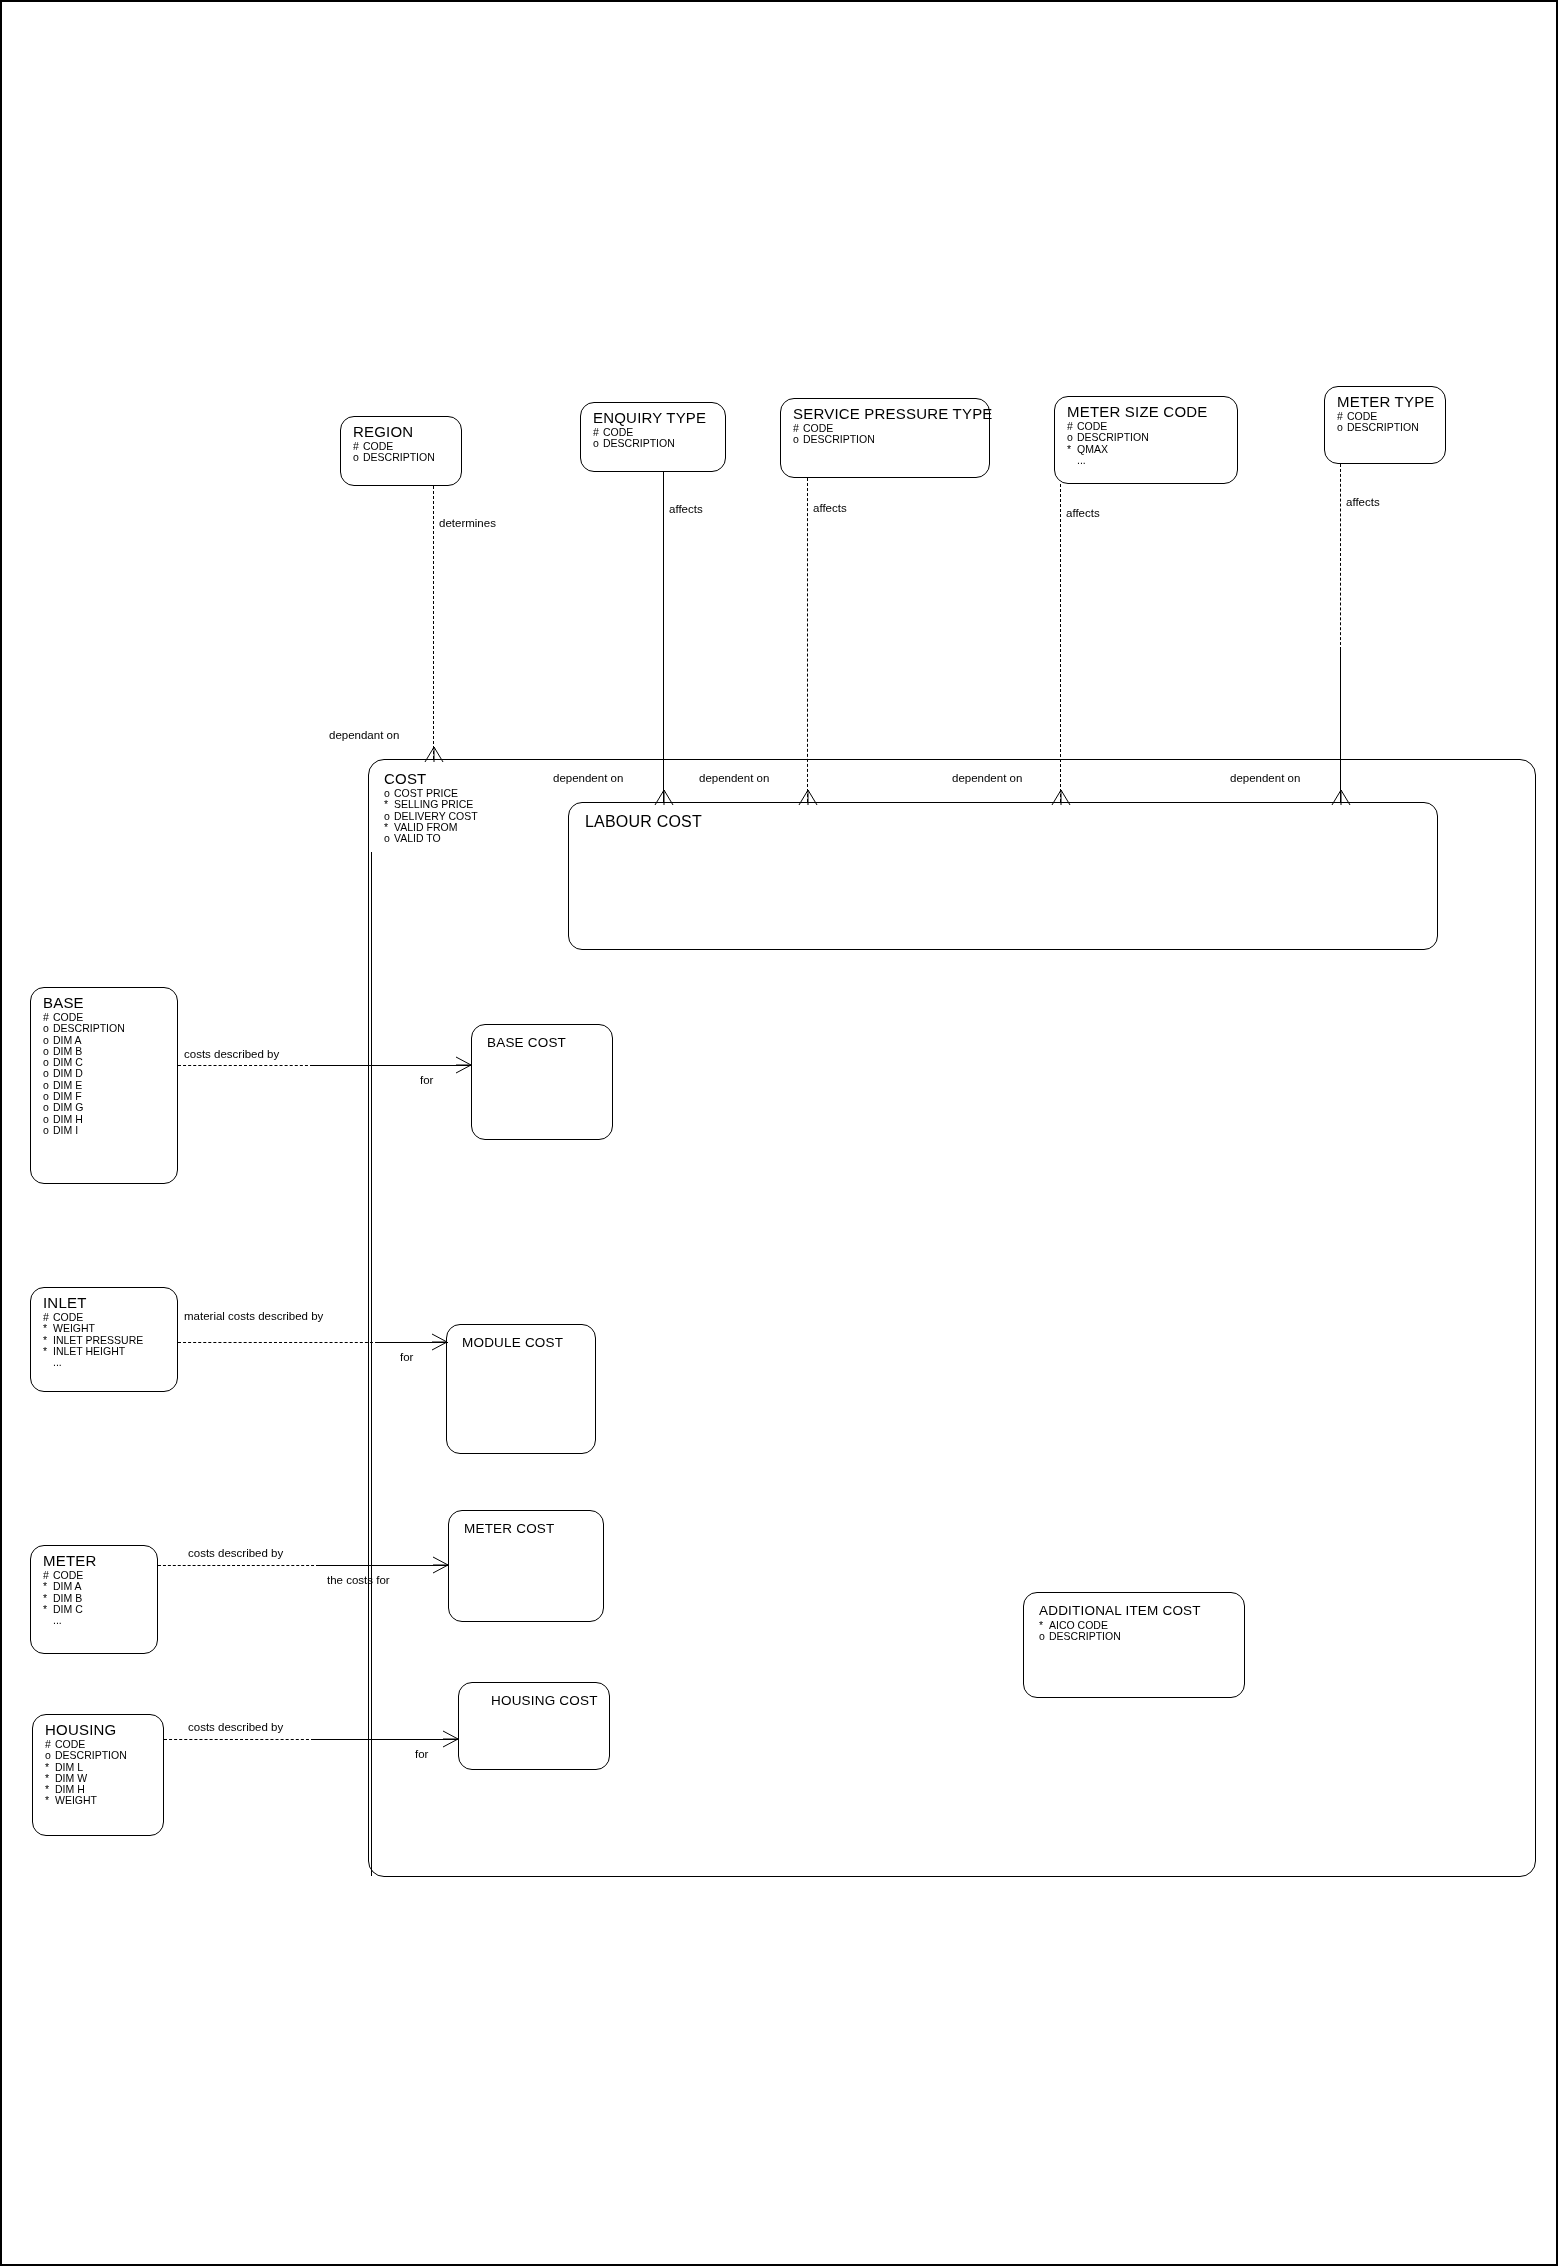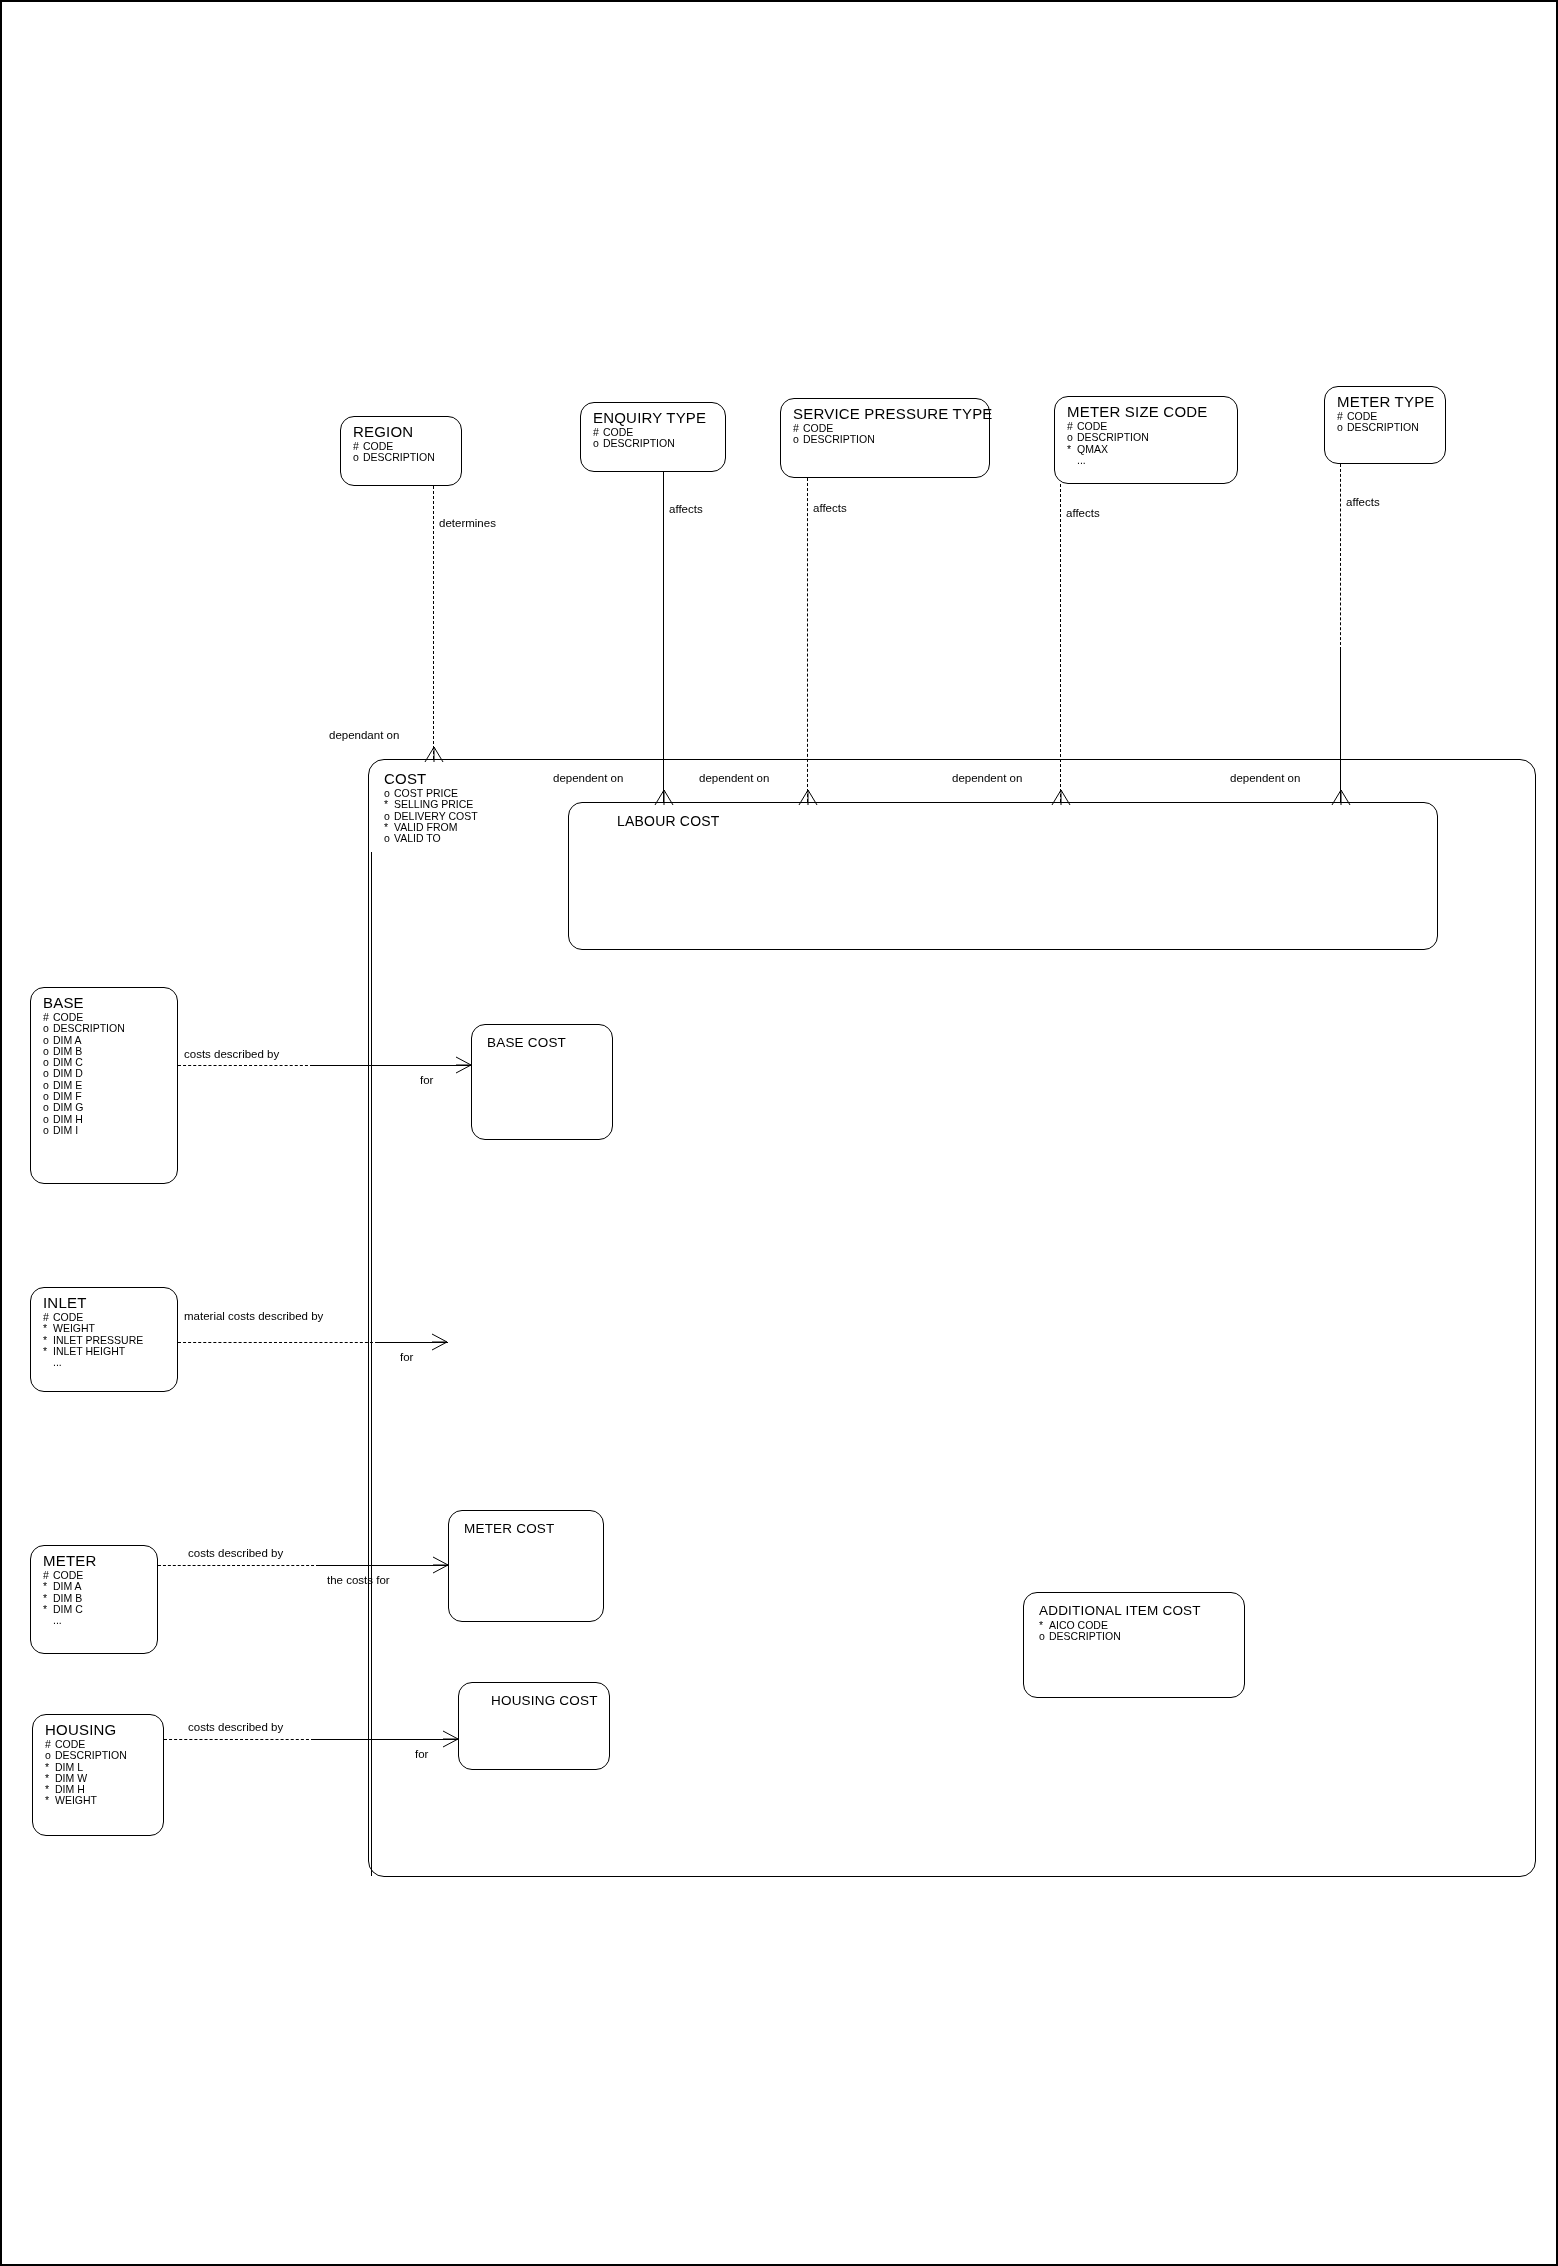--- a/index.html
+++ b/index.html
@@ -189,21 +189,21 @@
     <div class="attrs">
       <div class="attr"><span class="mk">o</span><span>COST PRICE</span></div>
       <div class="attr"><span class="mk">*</span><span>SELLING PRICE</span></div>
       <div class="attr"><span class="mk">o</span><span>DELIVERY COST</span></div>
       <div class="attr"><span class="mk">*</span><span>VALID FROM</span></div>
       <div class="attr"><span class="mk">o</span><span>VALID TO</span></div>
     </div>
   </div>
 
   <div class="entity" style="left:566px; top:800px; width:870px; height:148px;">
-    <div class="ename" style="font-size:14px; padding-left:4px; padding-top:4px;margin-left:32px;">LABOUR COST</div>
+    <div class="ename" style="font-size:16px; padding-left:4px; padding-top:4px;">LABOUR COST</div>
   </div>
 
   <div class="vline" style="left:369px; top:850px; height:1024px;"></div>
 
   <div class="entity" style="left:28px; top:985px; width:148px; height:197px;">
     <div class="ename">BASE</div>
     <div class="attrs">
       <div class="attr"><span class="mk">#</span><span>CODE</span></div>
       <div class="attr"><span class="mk">o</span><span>DESCRIPTION</span></div>
       <div class="attr"><span class="mk">o</span><span>DIM A</span></div>
@@ -249,20 +249,23 @@
       <div class="attr"><span class="mk">*</span><span>DIM W</span></div>
       <div class="attr"><span class="mk">*</span><span>DIM H</span></div>
       <div class="attr"><span class="mk">*</span><span>WEIGHT</span></div>
     </div>
   </div>
 
   <div class="entity" style="left:469px; top:1022px; width:142px; height:116px;">
     <div class="ename" style="font-size:13.5px; padding-left:3px; padding-top:3px;">BASE COST</div>
   </div>
 
+  <div class="entity" style="left:444px; top:1322px; width:150px; height:130px;">
+    <div class="ename" style="font-size:13.5px; padding-left:3px; padding-top:3px;">MODULE COST</div>
+  </div>
 
   <div class="entity" style="left:446px; top:1508px; width:156px; height:112px;">
     <div class="ename" style="font-size:13.5px; padding-left:3px; padding-top:3px;">METER COST</div>
   </div>
 
   <div class="entity" style="left:456px; top:1680px; width:152px; height:88px;padding-left:29px;">
     <div class="ename" style="font-size:13.5px; padding-left:3px; padding-top:3px;">HOUSING COST</div>
   </div>
 
   <div class="entity" style="left:1021px; top:1590px; width:222px; height:106px;">

